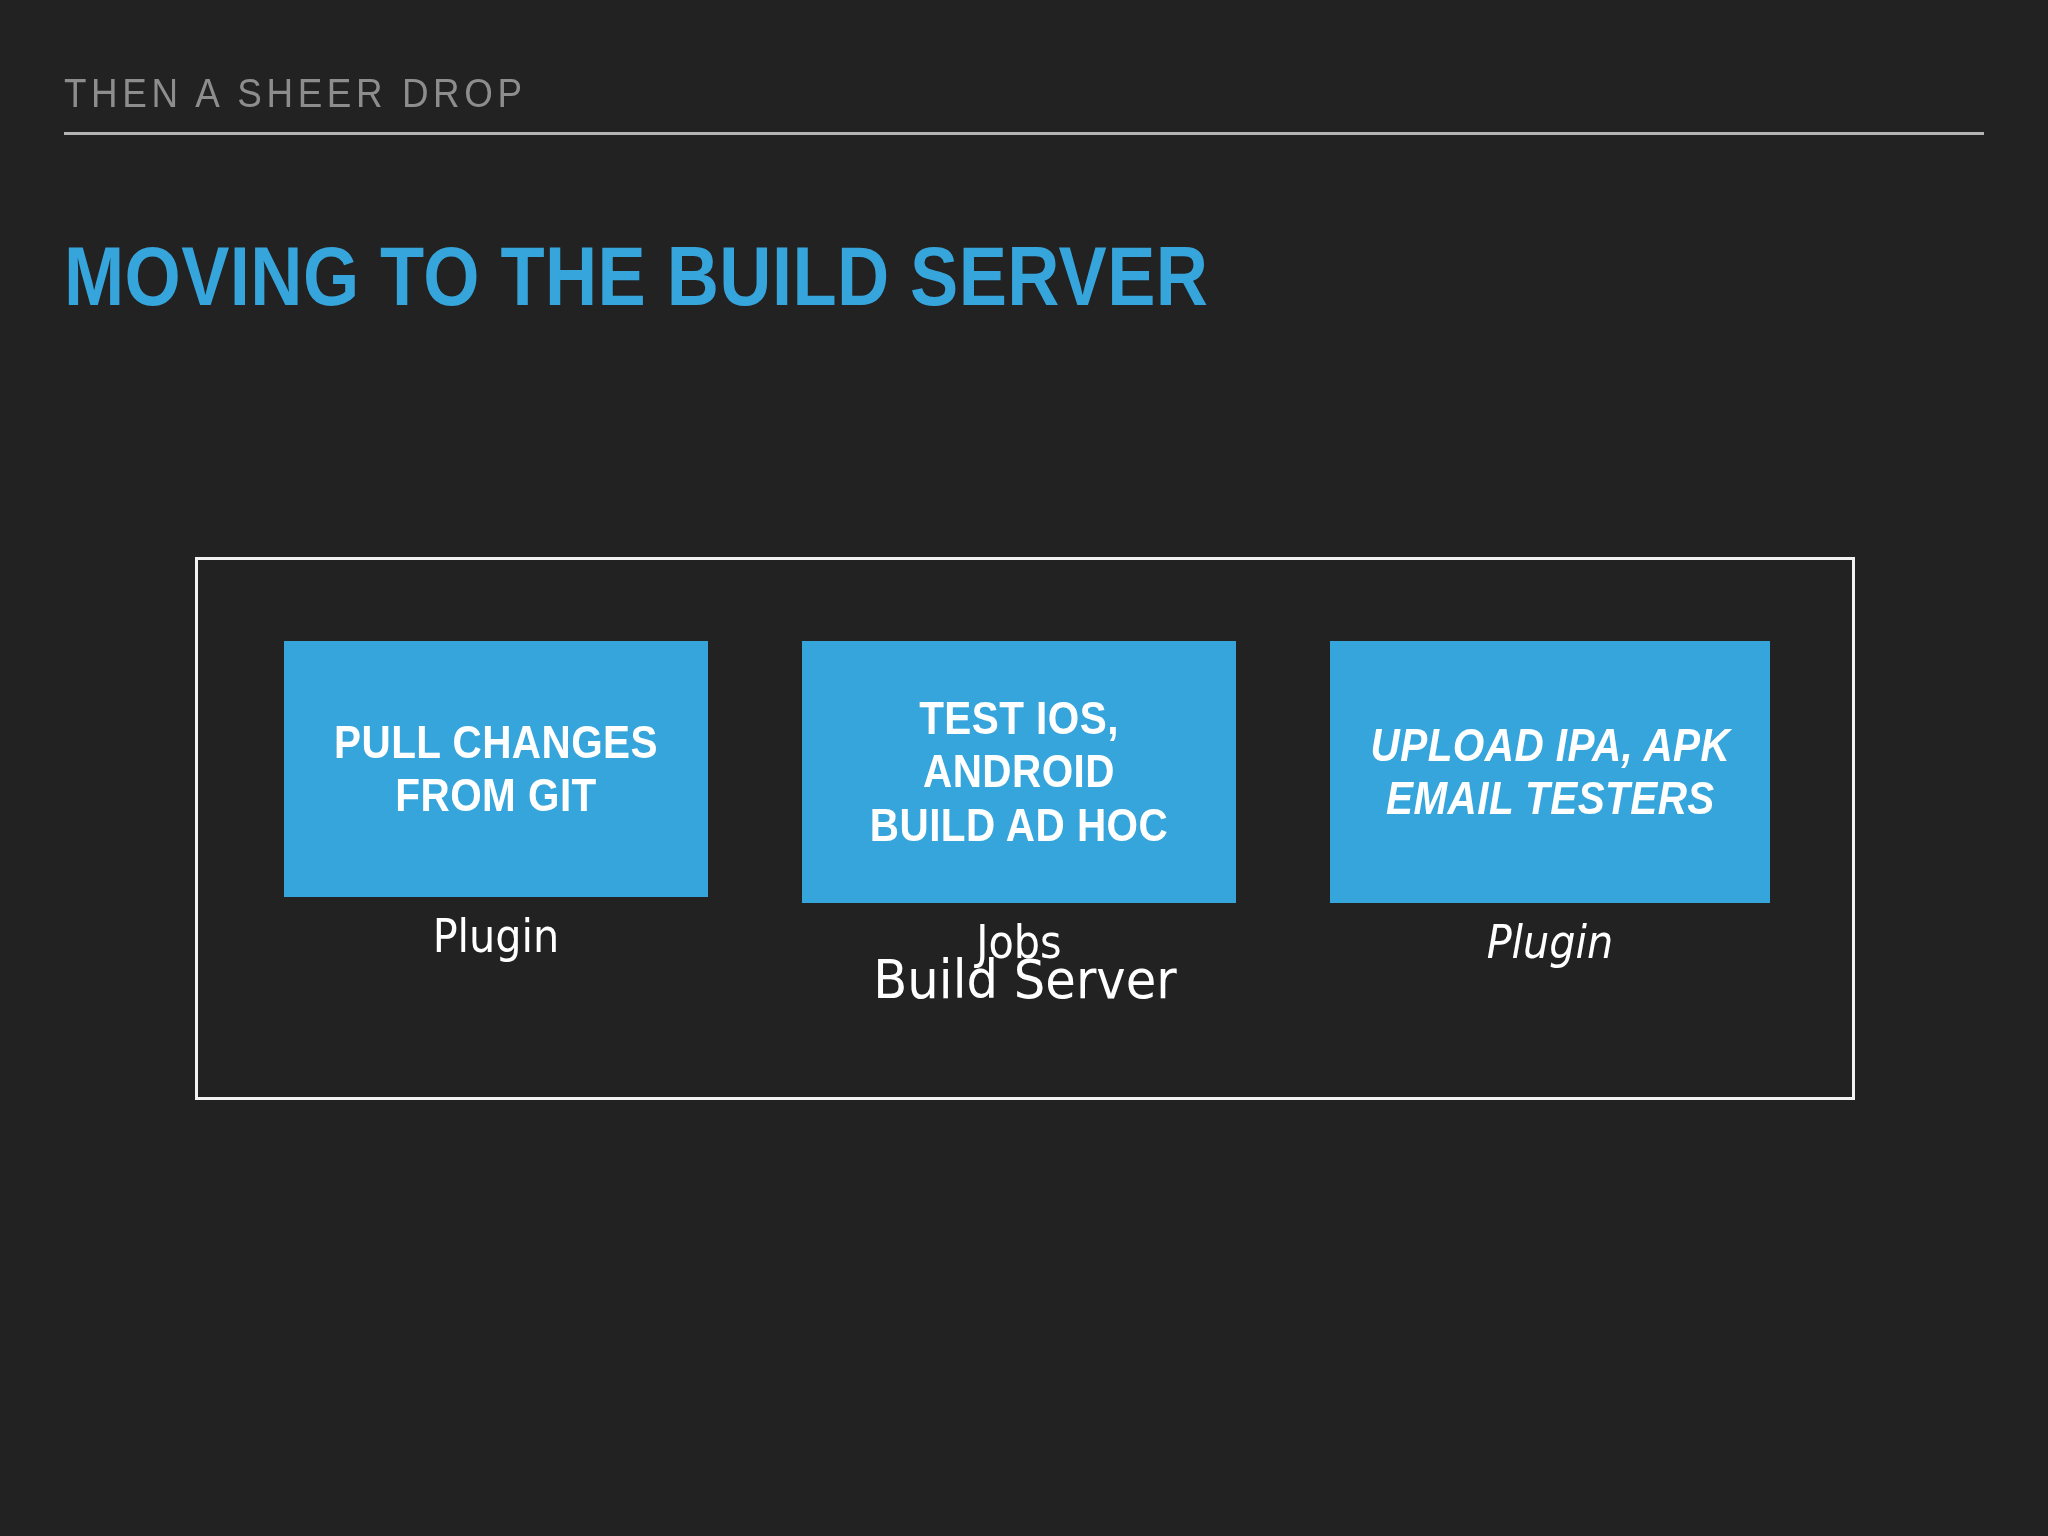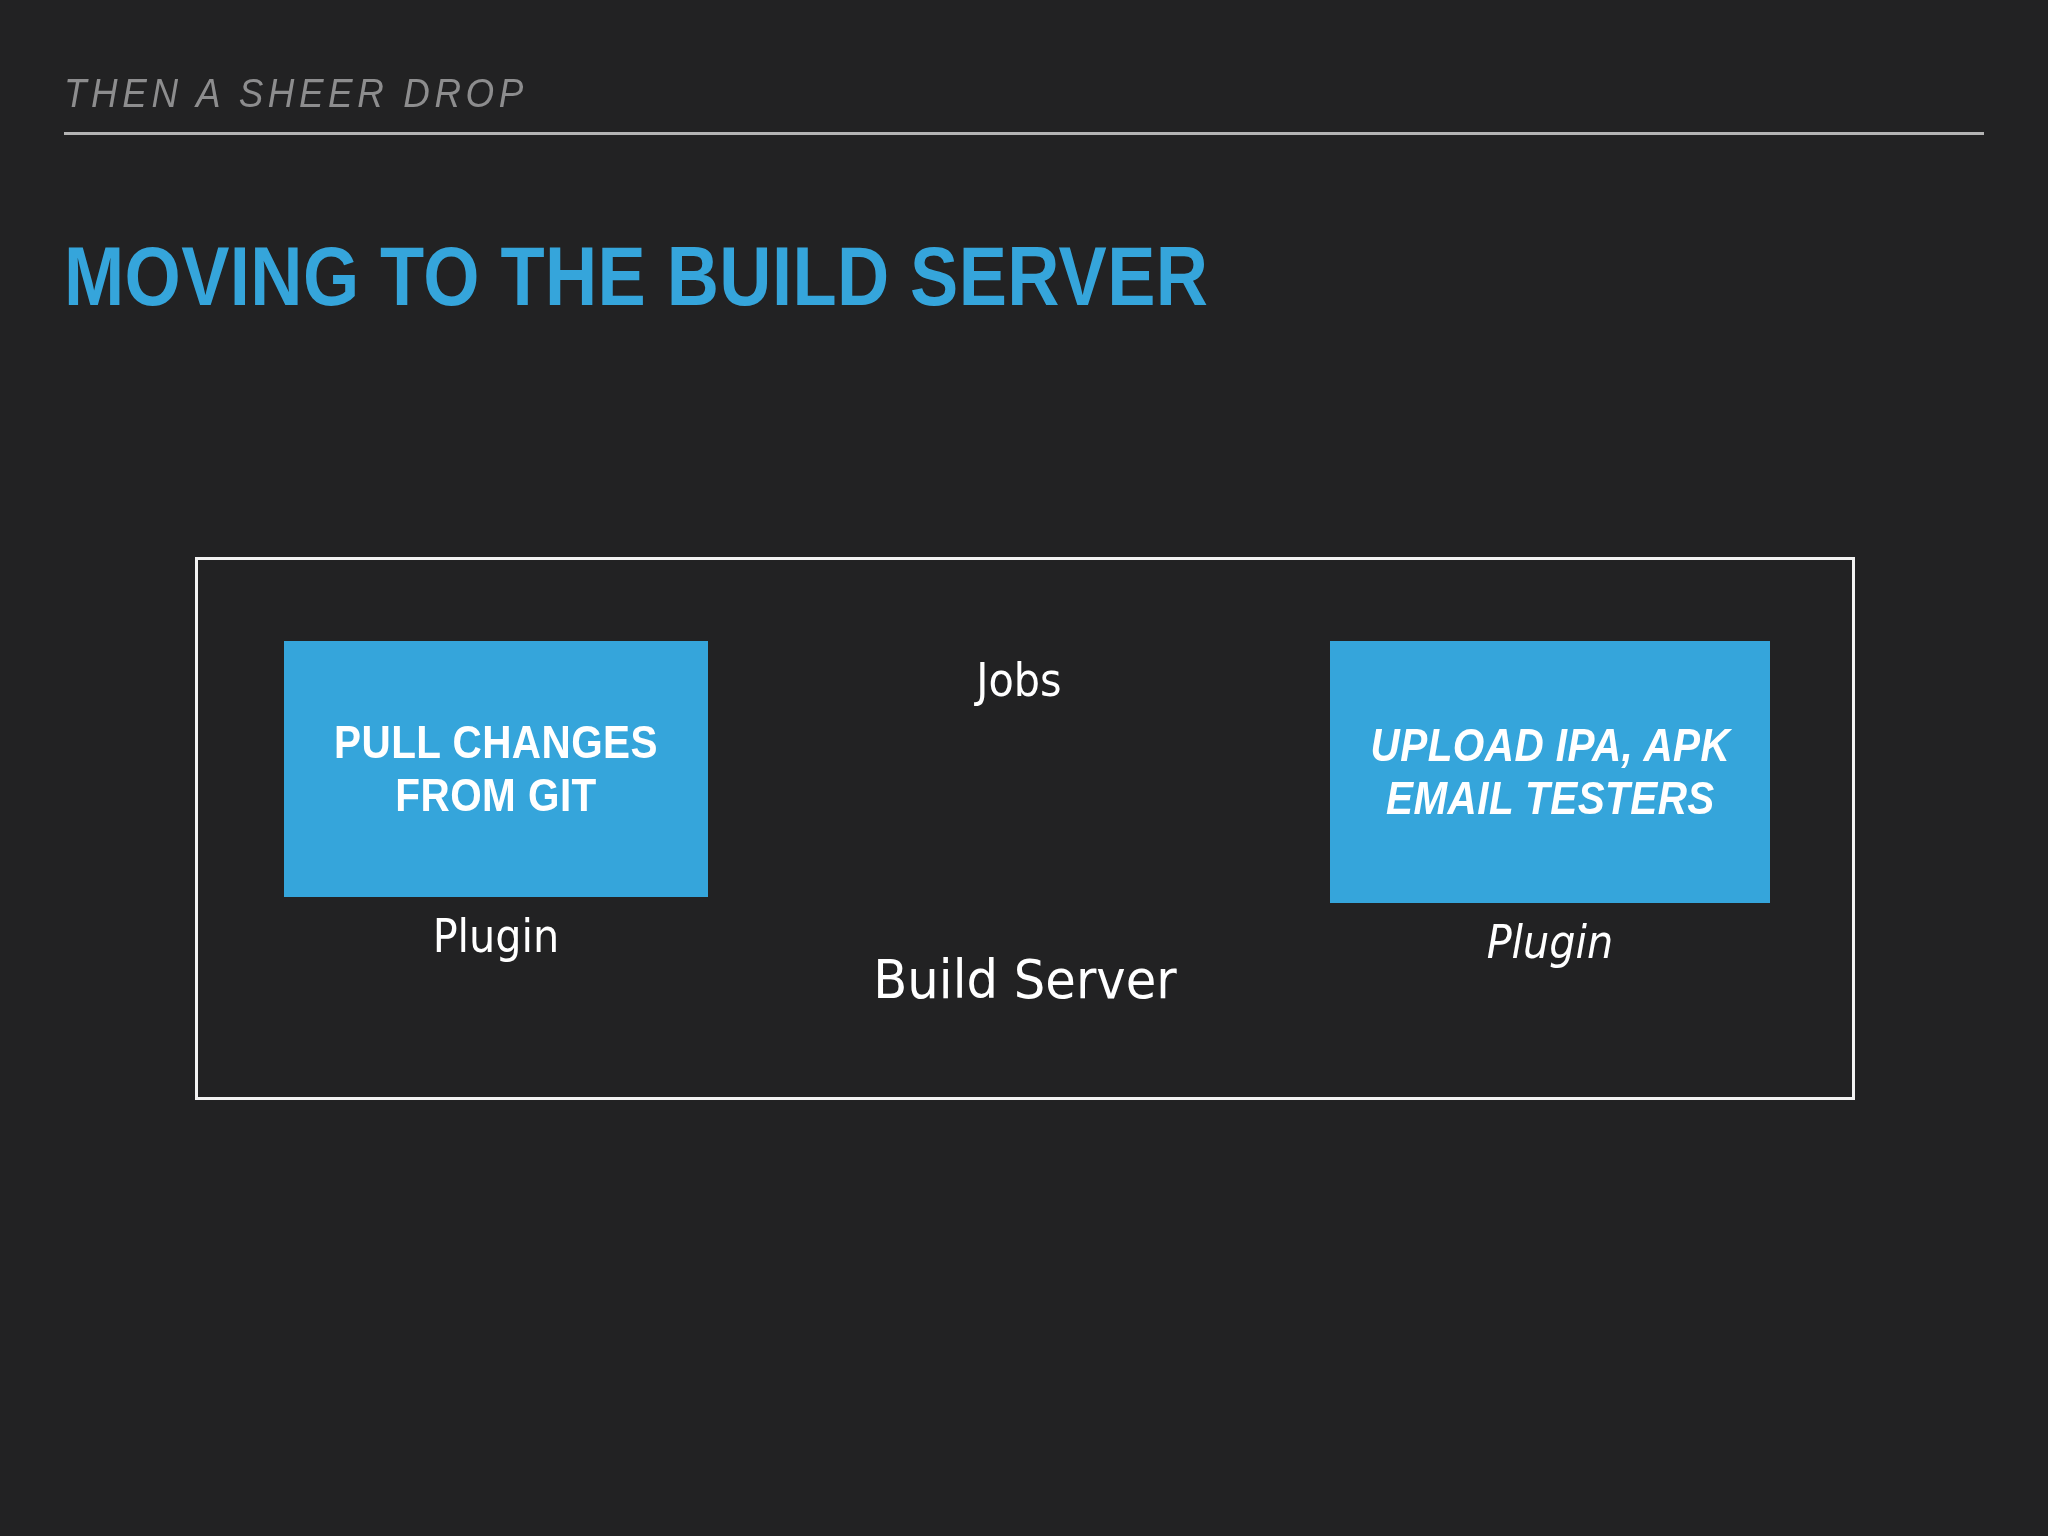--- a/index.html
+++ b/index.html
@@ -22,21 +22,20 @@
     background: #222223;
     box-sizing: border-box;
   }
 
   
   .kicker-wrap {
     position: absolute;
     left: 64px;
     top: 72px;
     width: 1920px;
-    font-style: italic;
   }
   .kicker {
     font-family: "Liberation Sans Narrow", "Liberation Sans", sans-serif;
     font-size: 40px;
     font-weight: 400;
     letter-spacing: 5px;
     color: #8d8d8e;
     text-transform: uppercase;
     line-height: 1.05;
     white-space: nowrap;
@@ -163,20 +162,26 @@
         <div class="stage-card">
           <div class="stage-card-text">
             <span>PULL CHANGES</span><br>
             <span>FROM GIT</span>
           </div>
         </div>
         <div class="stage-caption">Plugin</div>
       </div>
 
       <div class="stage stage-2">
+        <div class="stage-card">
+          <div class="stage-card-text">
+            <span>TEST IOS, ANDROID</span><br>
+            <span>BUILD AD HOC</span>
+          </div>
+        </div>
         <div class="stage-caption">Jobs</div>
       </div>
 
       <div class="stage stage-3">
         <div class="stage-card">
           <div class="stage-card-text">
             <span>UPLOAD IPA, APK</span><br>
             <span>EMAIL TESTERS</span>
           </div>
         </div>

